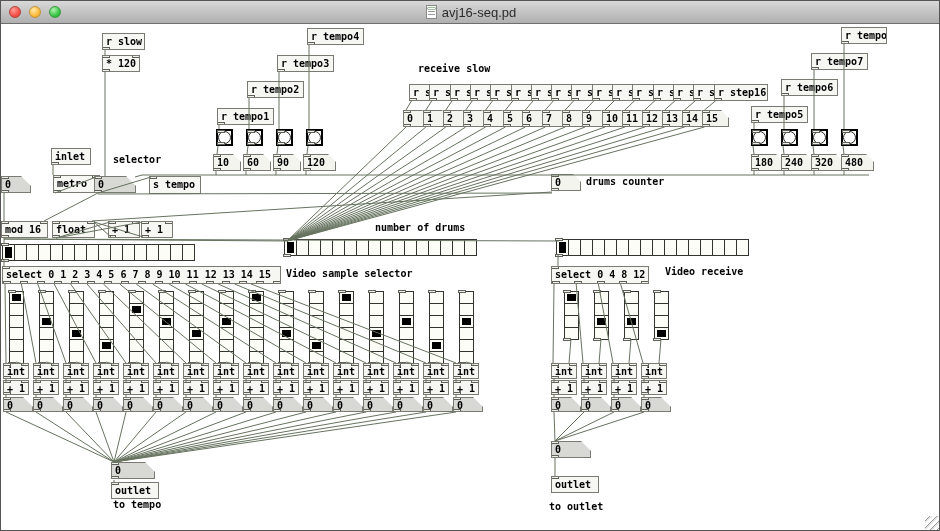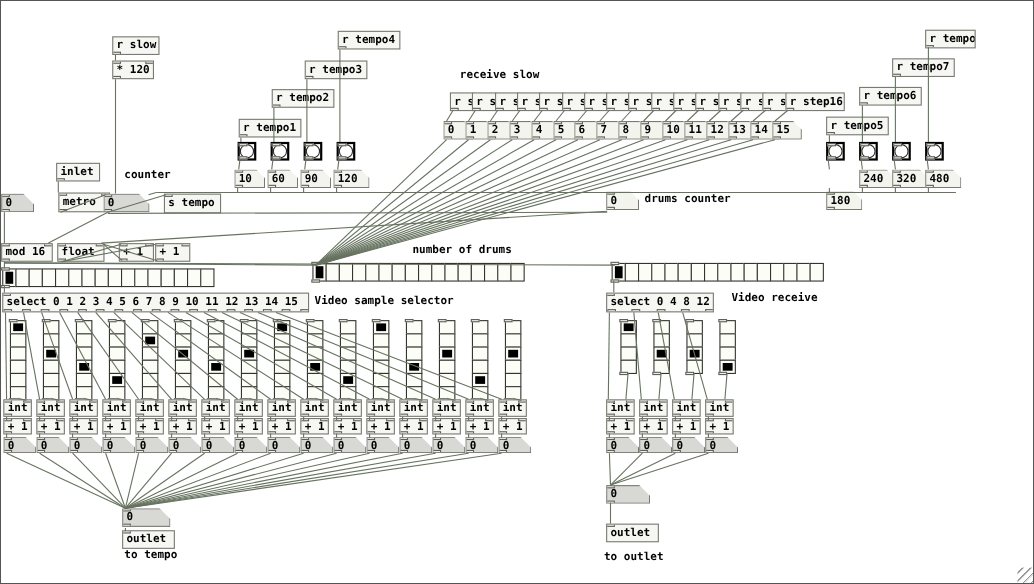--- a/index.html
+++ b/index.html
@@ -228,21 +228,21 @@
         <line x1="643" y1="378" x2="643" y2="381" stroke="#66735f" stroke-width="1"></line>
         <line x1="643" y1="393" x2="643" y2="397" stroke="#66735f" stroke-width="1"></line>
         <line x1="643" y1="411" x2="554" y2="440" stroke="#66735f" stroke-width="1"></line>
         <line x1="113" y1="479" x2="113" y2="482" stroke="#66735f" stroke-width="1"></line>
         <line x1="554" y1="456" x2="554" y2="475" stroke="#66735f" stroke-width="1"></line>
       </svg>
     <div id="grip"></div>
   <div class="obj" style="left: 101px; top: 32px; width: 43px; height: 17px;">r slow<div class="nub" style="bottom: -1px; left: -1px;"></div></div>
       <div class="obj" style="left: 101px; top: 54px; width: 38px; height: 17px;">* 120<div class="nub" style="top: -1px; left: -1px;"></div><div class="nub" style="top: -1px; right: -1px;"></div><div class="nub" style="bottom: -1px; left: -1px;"></div></div>
       <div class="obj" style="left: 50px; top: 147px; width: 40px; height: 17px;">inlet<div class="nub" style="bottom: -1px; left: -1px;"></div></div>
-      <div class="comment" style="left: 112px; top: 153px;">counter</div>
+      <div class="comment" style="left: 112px; top: 153px;">selector</div>
       <div class="obj" style="left: 52px; top: 174px; width: 47px; height: 18px;">metro<div class="nub" style="top: -1px; left: -1px;"></div><div class="nub" style="top: -1px; right: -1px;"></div><div class="nub" style="bottom: -1px; left: -1px;"></div></div>
       <div class="num gray" style="left: 93px; top: 175px; width: 42px; height: 17px;">0<div class="nub" style="top: -1px; left: -1px;"></div><div class="nub" style="bottom: -1px; left: -1px;"></div></div>
       <div class="obj" style="left: 148px; top: 175px; width: 52px; height: 18px;">s tempo<div class="nub" style="top: -1px; left: -1px;"></div></div>
       <div class="num gray" style="left: 0px; top: 175px; width: 30px; height: 17px;">0<div class="nub" style="top: -1px; left: -1px;"></div><div class="nub" style="bottom: -1px; left: -1px;"></div></div>
       <div class="obj" style="left: 0px; top: 220px; width: 47px; height: 17px;">mod 16<div class="nub" style="top: -1px; left: -1px;"></div><div class="nub" style="top: -1px; right: -1px;"></div><div class="nub" style="bottom: -1px; left: -1px;"></div></div>
       <div class="obj" style="left: 51px; top: 220px; width: 43px; height: 17px;">float<div class="nub" style="top: -1px; left: -1px;"></div><div class="nub" style="top: -1px; right: -1px;"></div><div class="nub" style="bottom: -1px; left: -1px;"></div></div>
       <div class="obj" style="left: 107px; top: 220px; width: 32px; height: 17px;">+ 1<div class="nub" style="top: -1px; left: -1px;"></div><div class="nub" style="top: -1px; right: -1px;"></div><div class="nub" style="bottom: -1px; left: -1px;"></div></div>
       <div class="obj" style="left: 140px; top: 220px; width: 32px; height: 17px;">+ 1<div class="nub" style="top: -1px; left: -1px;"></div><div class="nub" style="top: -1px; right: -1px;"></div><div class="nub" style="bottom: -1px; left: -1px;"></div></div>
       <div class="num" style="left: 550px; top: 173px; width: 30px; height: 17px;">0<div class="nub" style="top: -1px; left: -1px;"></div><div class="nub" style="bottom: -1px; left: -1px;"></div></div>
       <div class="comment" style="left: 585px; top: 175px;">drums counter</div>
@@ -344,21 +344,21 @@
       <div class="bang" style="left: 215px; top: 128px;">
         <div class="nub" style="top: -1px; left: -1px;"></div>
         <div class="nub" style="bottom: -1px; left: -1px;"></div>
       </div>
       <div class="num" style="left: 212px; top: 153px; width: 28px; height: 17px;">10<div class="nub" style="top: -1px; left: -1px;"></div><div class="nub" style="bottom: -1px; left: -1px;"></div></div>
       <div class="obj" style="left: 750px; top: 105px; width: 57px; height: 17px;">r tempo5<div class="nub" style="bottom: -1px; left: -1px;"></div></div>
       <div class="bang" style="left: 750px; top: 128px;">
         <div class="nub" style="top: -1px; left: -1px;"></div>
         <div class="nub" style="bottom: -1px; left: -1px;"></div>
       </div>
-      <div class="num" style="left: 750px; top: 153px; width: 33px; height: 17px; margin-top: 20px;">180<div class="nub" style="top: -1px; left: -1px;"></div><div class="nub" style="bottom: -1px; left: -1px;"></div></div>
+      <div class="num" style="left: 750px; top: 153px; width: 33px; height: 17px;">180<div class="nub" style="top: -1px; left: -1px;"></div><div class="nub" style="bottom: -1px; left: -1px;"></div></div>
       <div class="obj" style="left: 246px; top: 80px; width: 57px; height: 17px;">r tempo2<div class="nub" style="bottom: -1px; left: -1px;"></div></div>
       <div class="bang" style="left: 245px; top: 128px;">
         <div class="nub" style="top: -1px; left: -1px;"></div>
         <div class="nub" style="bottom: -1px; left: -1px;"></div>
       </div>
       <div class="num" style="left: 242px; top: 153px; width: 28px; height: 17px;">60<div class="nub" style="top: -1px; left: -1px;"></div><div class="nub" style="bottom: -1px; left: -1px;"></div></div>
       <div class="obj" style="left: 780px; top: 78px; width: 57px; height: 17px;">r tempo6<div class="nub" style="bottom: -1px; left: -1px;"></div></div>
       <div class="bang" style="left: 780px; top: 128px;">
         <div class="nub" style="top: -1px; left: -1px;"></div>
         <div class="nub" style="bottom: -1px; left: -1px;"></div>
@@ -644,13 +644,22 @@
       <div class="obj" style="left: 640px; top: 362px; width: 26px; height: 16px;">int<div class="nub" style="top: -1px; left: -1px;"></div><div class="nub" style="top: -1px; right: -1px;"></div><div class="nub" style="bottom: -1px; left: -1px;"></div></div>
       <div class="obj" style="left: 640px; top: 379px; width: 26px; height: 15px;">+ 1<div class="nub" style="top: -1px; left: -1px;"></div><div class="nub" style="top: -1px; right: -1px;"></div><div class="nub" style="bottom: -1px; left: -1px;"></div></div>
       <div class="num gray" style="left: 640px; top: 396px; width: 30px; height: 15px;">0<div class="nub" style="top: -1px; left: -1px;"></div><div class="nub" style="bottom: -1px; left: -1px;"></div></div>
       <div class="num gray" style="left: 110px; top: 461px; width: 44px; height: 17px;">0<div class="nub" style="top: -1px; left: -1px;"></div><div class="nub" style="bottom: -1px; left: -1px;"></div></div>
       <div class="obj" style="left: 110px; top: 481px; width: 48px; height: 17px;">outlet<div class="nub" style="top: -1px; left: -1px;"></div></div>
       <div class="comment" style="left: 112px; top: 498px;">to tempo</div>
       <div class="num gray" style="left: 550px; top: 440px; width: 40px; height: 17px;">0<div class="nub" style="top: -1px; left: -1px;"></div><div class="nub" style="bottom: -1px; left: -1px;"></div></div>
       <div class="obj" style="left: 550px; top: 475px; width: 48px; height: 17px;">outlet<div class="nub" style="top: -1px; left: -1px;"></div></div>
       <div class="comment" style="left: 548px; top: 500px;">to outlet</div>
     </div>
+  <div id="titlebar">
+    <div class="light red"></div>
+    <div class="light yellow"></div>
+    <div class="light green"></div>
+    <div id="titlewrap">
+      <span id="doc-icon"></span>
+      <span>avj16-seq.pd</span>
+    </div>
+  </div>
 </div>
 
 </body></html>

